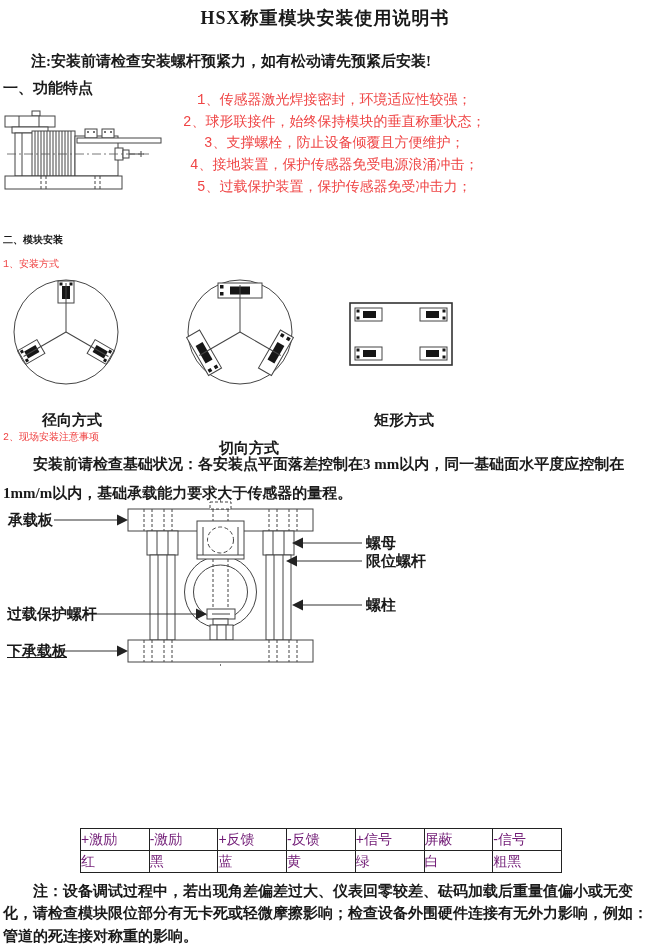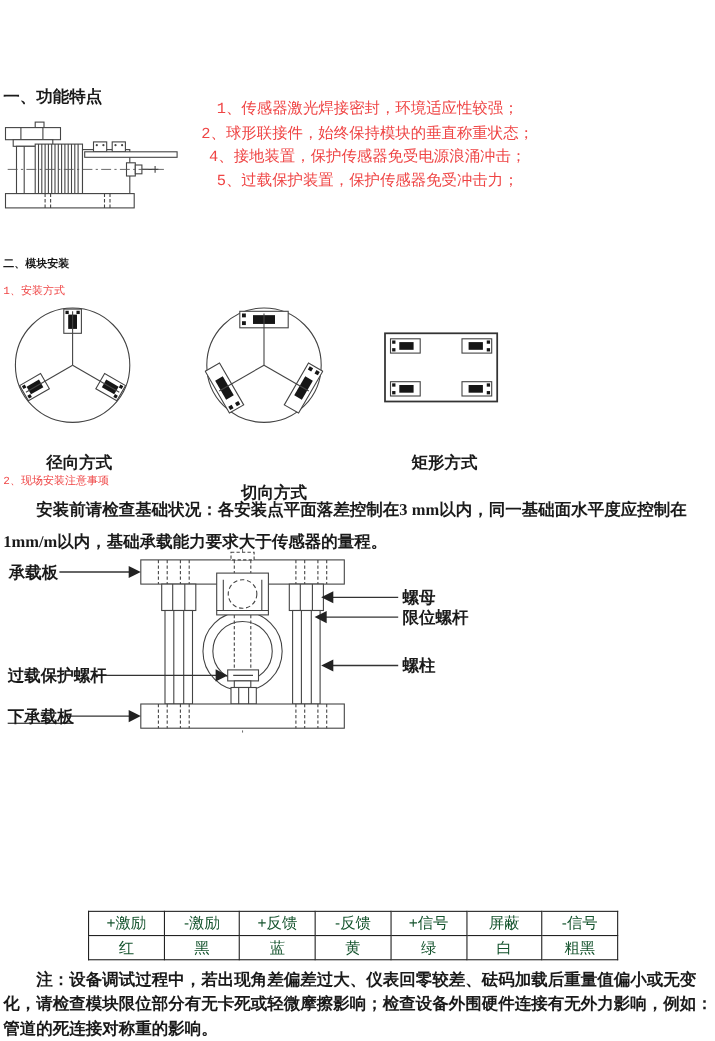--- a/index.html
+++ b/index.html
@@ -14,39 +14,42 @@
   .features{top:90px;left:183px;font-size:14px;line-height:21.7px;}
   .h2a{top:233px;left:3px;font-size:10px;}
   .sub{font-size:10px;}
   .sub1{top:257px;left:3px;}
   .sub2{top:430px;left:3px;}
   .mlabel{top:411px;font-size:15px;}
   .site-note{top:450px;left:3px;width:645px;font-size:15px;line-height:29px;text-indent:2em;}
   .dlabel{font-size:15px;white-space:nowrap;}
   .steps{top:676px;left:3px;width:646px;font-size:14px;line-height:21.6px;}
   .cable-table{position:absolute;top:828px;left:80px;width:482px;border-collapse:collapse;table-layout:fixed;}
-  .cable-table td{border:1px solid #222;height:21px;text-align:center;vertical-align:middle;
-                  font-size:14px;color:#14532d;padding:0;}
+  .cable-table td{border:1px solid #222;height:21px;text-align:left;vertical-align:middle;
+                  font-size:14px;color:#701a75;padding:0;}
   .note-bottom{top:880px;left:3px;width:646px;font-size:15px;line-height:22.4px;text-indent:2em;}
   svg{display:block;}
   .ln{stroke:#444;stroke-width:1;fill:none;}
   .lnw{stroke:#444;stroke-width:1;fill:#fff;}
   .dark{fill:#161616;stroke:none;}
 </style>
 </head>
 <body>
 
 <div class="page">
 
-
+  <div class="abs serifb title">HSX称重模块安装使用说明书</div>
+
+  <div class="abs serifb note-top">注:安装前请检查安装螺杆预紧力，如有松动请先预紧后安装!</div>
   <div class="abs serifb h1a">一、功能特点</div>
 
   <div class="abs sans features">
     <div>1、传感器激光焊接密封，环境适应性较强；</div>
     <div>2、球形联接件，始终保持模块的垂直称重状态；</div>
+    <div>3、支撑螺栓，防止设备倾覆且方便维护；</div>
     <div>4、接地装置，保护传感器免受电源浪涌冲击；</div>
     <div>5、过载保护装置，保护传感器免受冲击力；</div>
   </div>
 
   <svg class="abs" style="left:3px;top:108px;" width="165" height="84" viewBox="0 0 165 84">
 
     <rect class="ln" x="29" y="3" width="8" height="5"></rect>
     <rect class="lnw" x="2" y="8" width="50" height="11"></rect>
     <line class="ln" x1="16" y1="8" x2="16" y2="19"></line>
     <line class="ln" x1="36" y1="8" x2="36" y2="19"></line>

